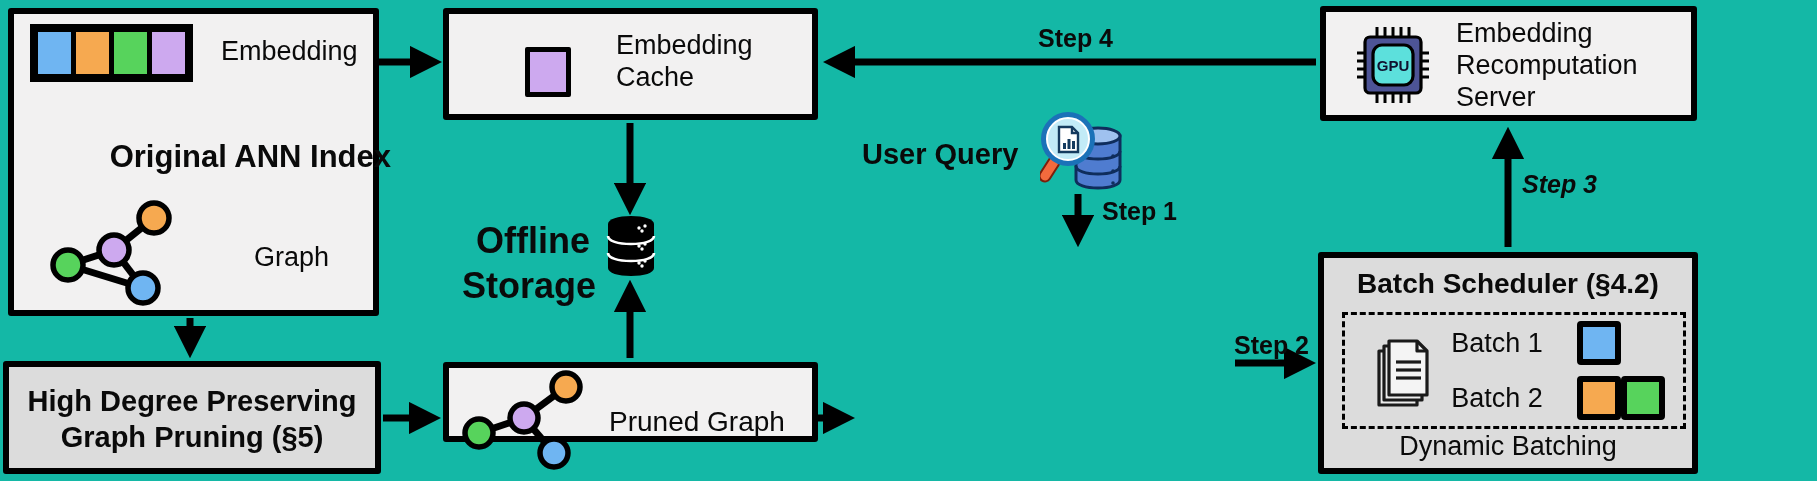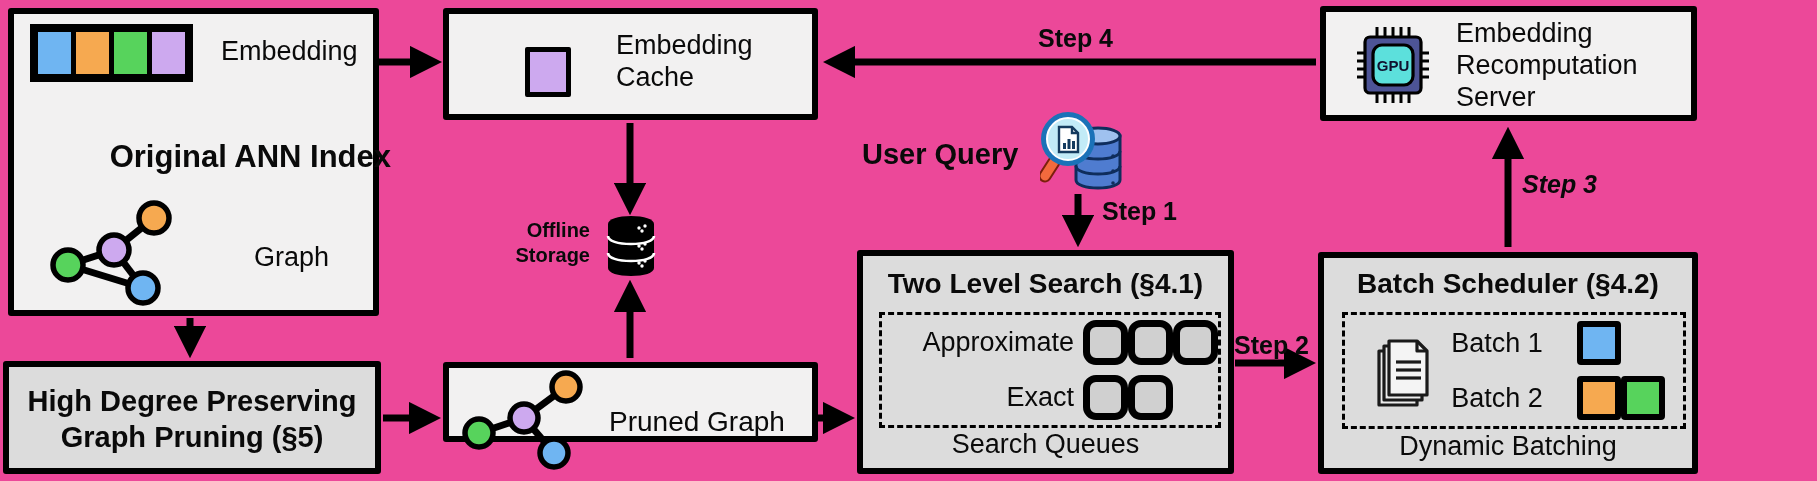--- a/index.html
+++ b/index.html
@@ -1,17 +1,17 @@
 <!DOCTYPE html>
 <html><head>
 <meta charset="utf-8">
 <style>
   html,body{margin:0;padding:0;background:#ffffff;}
   #canvas{
-    position:relative;width:1817px;height:481px;background:#ec4899;overflow:hidden;
+    position:relative;width:1817px;height:481px;background:#14b8a6;overflow:hidden;
     font-family:"Liberation Sans","DejaVu Sans",sans-serif;color:#0a0a0a;
   }
   .box{position:absolute;border:6px solid #000;border-radius:3px;box-sizing:border-box;}
   .light{background:#f2f1f1;}
   .dark{background:#dcdcdc;}
   .lbl{position:absolute;white-space:nowrap;}
   .bold{font-weight:bold;}
   .step-lbl{position:absolute;font-weight:bold;font-size:25px;white-space:nowrap;}
   
   .emb-row{position:absolute;left:16px;top:10px;display:flex;border:3px solid #000;width:max-content;}
@@ -82,21 +82,21 @@
       </g>
     </svg>
     <div class="lbl" style="left:227px;top:228px;font-size:27px;margin-left:13px;">Graph</div>
   </div>
 
   <div class="box light" style="left:443px;top:8px;width:375px;height:112px;">
     <div class="cache-sq"></div>
     <div style="position:absolute;left:167px;top:16px;width:160px;font-size:27px;line-height:1.18;">Embedding Cache</div>
   </div>
 
-  <div style="position:absolute;left:462px;top:218px;width:128px;font-size:20px;font-weight:bold;
+  <div style="position:absolute;left:462px;top:218px;width:128px;font-size:36px;font-weight:bold;
               text-align:right;line-height:1.25;">Offline Storage</div>
   <svg width="50" height="62" style="position:absolute;left:606px;top:215px;" viewBox="0 0 50 62">
     <path d="M2 9 C2 4 12 1 25 1 C38 1 48 4 48 9 L48 53 C48 58 38 61 25 61 C12 61 2 58 2 53 Z" fill="#000"></path>
     <g stroke="#fff" stroke-width="2.6" fill="none">
       <path d="M2 21 C2 26 12 29 25 29 C38 29 48 26 48 21"></path>
       <path d="M2 38 C2 43 12 46 25 46 C38 46 48 43 48 38"></path>
     </g>
     <g fill="#fff">
       <circle cx="33" cy="13" r="1.7"></circle>
         <circle cx="39" cy="11" r="1.7"></circle>
@@ -156,37 +156,20 @@
       <g stroke="#000" stroke-width="5.5">
         <circle cx="107" cy="17" r="14" fill="#f6a950"></circle>
         <circle cx="65" cy="48" r="14" fill="#cda9ef"></circle>
         <circle cx="20" cy="63" r="14" fill="#57d35c"></circle>
         <circle cx="95" cy="83" r="14" fill="#6fb5f2"></circle>
       </g>
     </svg>
     <div class="lbl" style="left:160px;top:38px;font-size:28px;">Pruned Graph</div>
   </div>
 
-  <div class="box dark" style="left:857px;top:250px;width:377px;height:224px;">
-    <div class="title-lbl" style="top:12px;">Two Level Search (§4.1)</div>
-    <div class="dashed" style="left:16px;top:56px;width:342px;height:116px;">
-      <div class="qrow" style="top:5px;">
-        <div class="q-label">Approximate</div>
-        <div class="qsq"></div>
-        <div class="qsq"></div>
-        <div class="qsq"></div>
-      </div>
-      <div class="qrow" style="top:60px;">
-        <div class="q-label">Exact</div>
-        <div class="qsq"></div>
-        <div class="qsq"></div>
-      </div>
-    </div>
-    <div class="footer-lbl" style="bottom:8px;">Search Queues</div>
-  </div>
   <div class="step-lbl" style="left:1234px;top:331px;">Step 2</div>
 
   <div class="box dark" style="left:1318px;top:252px;width:380px;height:222px;">
     <div class="title-lbl" style="top:10px;">Batch Scheduler (§4.2)</div>
     <div class="dashed" style="left:18px;top:54px;width:344px;height:117px;">
       <svg width="68" height="76" style="position:absolute;left:24px;top:20px;" viewBox="0 0 68 76">
         <g stroke="#1a1a1a" stroke-width="3.2" fill="#ececec" stroke-linejoin="round">
           <path d="M10 16 L38 16 L48 26 L48 70 L10 70 Z"></path>
           <path d="M15 11 L43 11 L53 21 L53 65 L15 65 Z"></path>
           <path d="M20 6 L48 6 L58 16 L58 60 L20 60 Z" fill="#f4f4f4"></path>

